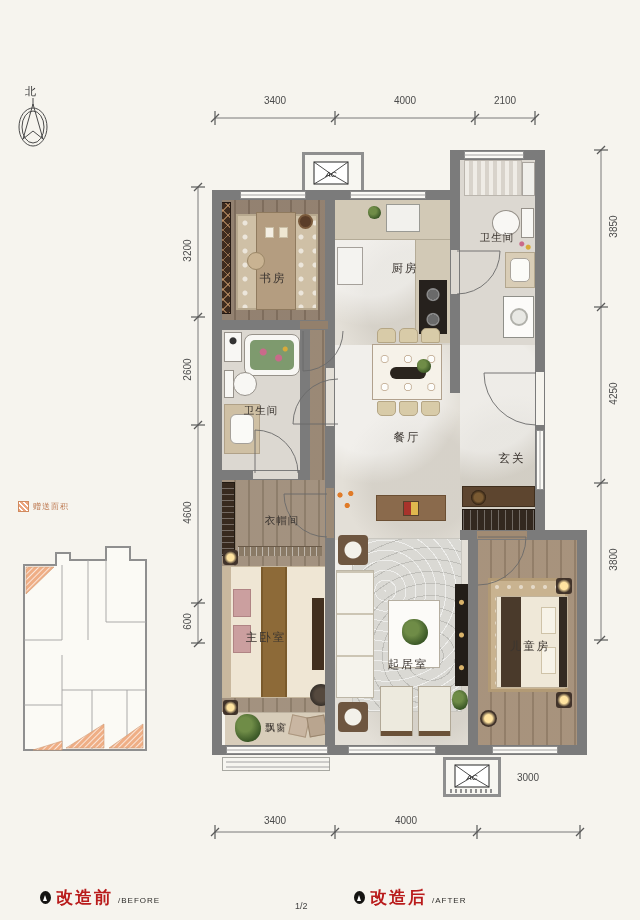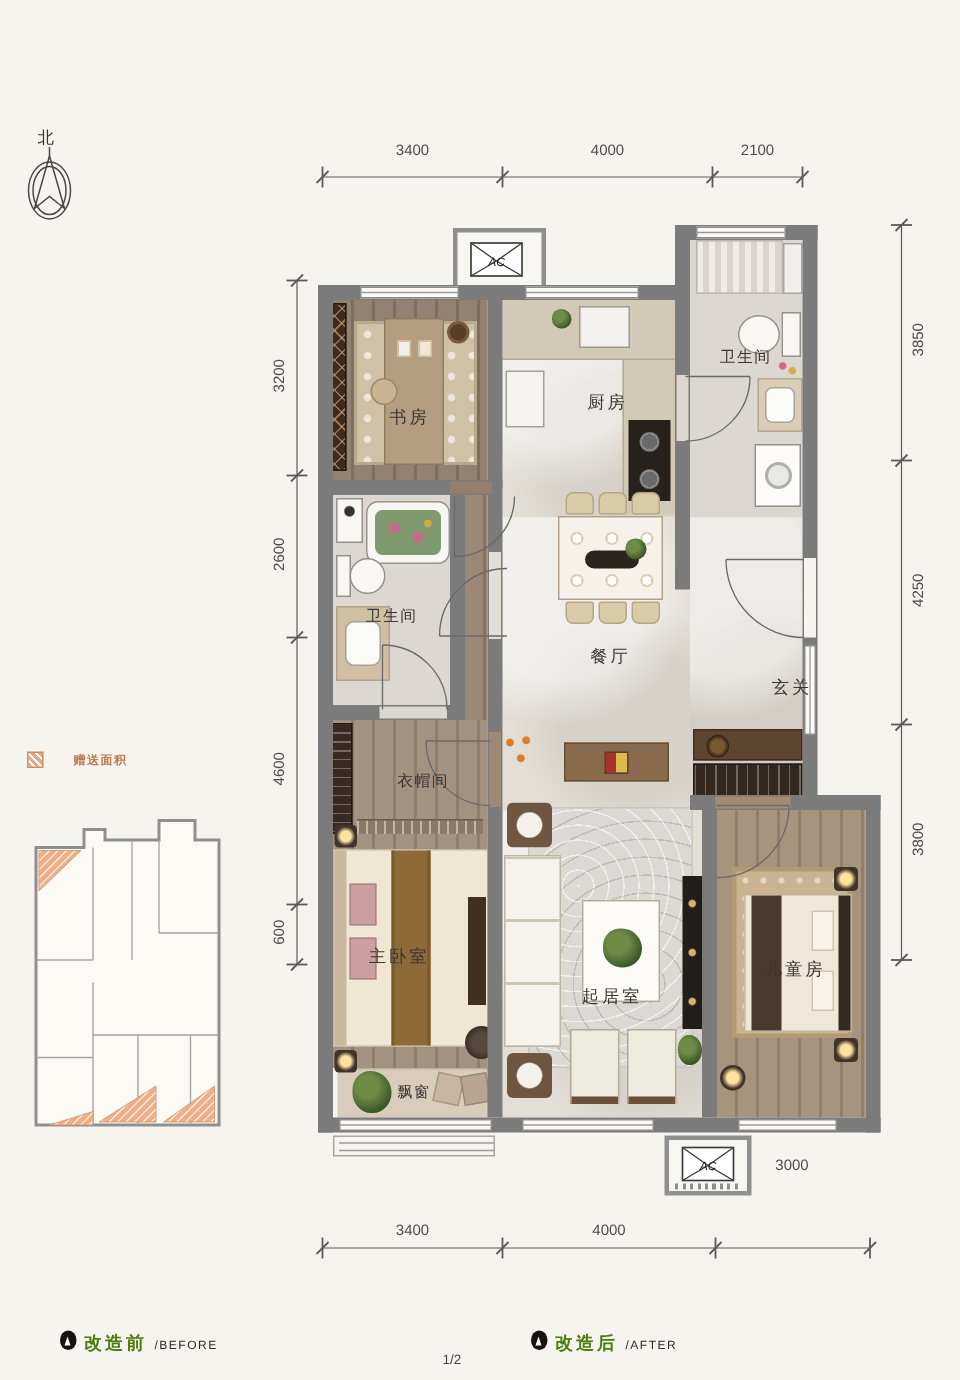--- a/index.html
+++ b/index.html
@@ -20,21 +20,21 @@
   .dim-v{transform:rotate(-90deg);}
   .wood{background:#93806c;background-image:repeating-linear-gradient(90deg,rgba(255,255,255,.07) 0 12px,rgba(0,0,0,.09) 12px 14px);}
   .wood2{background:#9c8a76;background-image:repeating-linear-gradient(90deg,rgba(255,255,255,.07) 0 12px,rgba(0,0,0,.09) 12px 14px);}
   .stone{background:#e3dfd7;background-image:radial-gradient(circle at 30% 25%,rgba(255,255,255,.5) 0 60px,transparent 90px),radial-gradient(circle at 70% 70%,rgba(190,185,175,.35) 0 50px,transparent 80px);}
   .bathf{background:#dcd8d1;}
   .plant{background:radial-gradient(circle at 38% 38%,#6f8c47 0 30%,#3d5a28 70%,#2c451c 100%);
          border-radius:46% 54% 50% 50%;}
   .glow{background:radial-gradient(circle,#ffe3a0 0 32%,#41332a 60%);border-radius:3px;}
   .whitefix{background:#f8f7f4;border:1px solid #96918a;}
   .cap{z-index:8;display:flex;align-items:baseline;gap:5px;}
-  .cap-cn{font-family:Liberation Serif, serif;font-weight:bold;font-size:12px;color:#4d7c0f;letter-spacing:2px;}
+  .cap-cn{font-family:Liberation Serif, serif;font-weight:bold;font-size:17px;color:#b91c1c;letter-spacing:2px;}
   .cap-en{font-size:8px;color:#2c2b29;letter-spacing:1px;}
   .cap-ic{position:relative;display:inline-block;width:11px;height:13px;background:#151412;border-radius:50%;top:1px;}
   .cap-ic span{position:absolute;left:3px;top:3.5px;width:0;height:0;border-left:2.6px solid transparent;border-right:2.6px solid transparent;border-bottom:6px solid #fff;}
 </style>
 </head>
 <body>
 
 <div class="canvas">
 
   <div class="f" style="left:25px;top:84px;width:18px;font-size:11px;color:#333;z-index:7;">北</div>
@@ -311,21 +311,21 @@
         <path d="M66,748 L104,724 L104,748 Z"></path>
         <path d="M109,748 L143,724 L143,748 Z"></path>
       </g>
     </g>
   </svg>
 
   <div class="f lbl" style="left:241px;top:271px;">书房</div>
   <div class="f lbl" style="left:373px;top:261px;">厨房</div>
   <div class="f lbl" style="left:465px;top:231px;letter-spacing:1px;font-size:10.5px;">卫生间</div>
   <div class="f lbl" style="left:375px;top:430px;">餐厅</div>
-  <div class="f lbl" style="left:496px;top:451px;">玄关</div>
+  <div class="f lbl" style="left:480px;top:451px;">玄关</div>
   <div class="f lbl" style="left:229px;top:404px;letter-spacing:1px;font-size:10.5px;">卫生间</div>
   <div class="f lbl" style="left:250px;top:514px;letter-spacing:1px;font-size:10.5px;">衣帽间</div>
   <div class="f lbl" style="left:234px;top:630px;">主卧室</div>
   <div class="f lbl" style="left:376px;top:657px;">起居室</div>
   <div class="f lbl" style="left:498px;top:639px;">儿童房</div>
   <div class="f lbl lbl-sm" style="left:244px;top:721px;">飘窗</div>
 
   <div class="f dim" style="left:245px;top:95px;">3400</div>
   <div class="f dim" style="left:375px;top:95px;">4000</div>
   <div class="f dim" style="left:475px;top:95px;">2100</div>
@@ -333,21 +333,21 @@
   <div class="f dim" style="left:376px;top:815px;">4000</div>
   <div class="f dim" style="left:498px;top:772px;">3000</div>
   <div class="f dim dim-v" style="left:157px;top:245px;">3200</div>
   <div class="f dim dim-v" style="left:157px;top:364px;">2600</div>
   <div class="f dim dim-v" style="left:157px;top:507px;">4600</div>
   <div class="f dim dim-v" style="left:157px;top:616px;">600</div>
   <div class="f dim dim-v" style="left:583px;top:221px;">3850</div>
   <div class="f dim dim-v" style="left:583px;top:388px;">4250</div>
   <div class="f dim dim-v" style="left:583px;top:554px;">3800</div>
 
-  <div class="f" style="left:18px;top:501px;display:flex;align-items:flex-end;gap:20px;z-index:8;font-weight:bold;">
+  <div class="f" style="left:18px;top:501px;display:flex;align-items:flex-end;gap:4px;z-index:8;">
     <span style="display:inline-block;width:9px;height:9px;background:repeating-linear-gradient(45deg,#eba57e 0 2px,#fff 2px 3.5px);border:1px solid #d08a5f;"></span>
     <span style="font-size:8px;color:#bd7850;letter-spacing:1px;font-family:'Liberation Serif',serif;">赠送面积</span>
   </div>
 
   <div class="f cap" style="left:40px;top:886px;">
     <span class="cap-ic">
         <span></span>
       </span>
     <span class="cap-cn">改造前</span>
     <span class="cap-en">/BEFORE</span>

